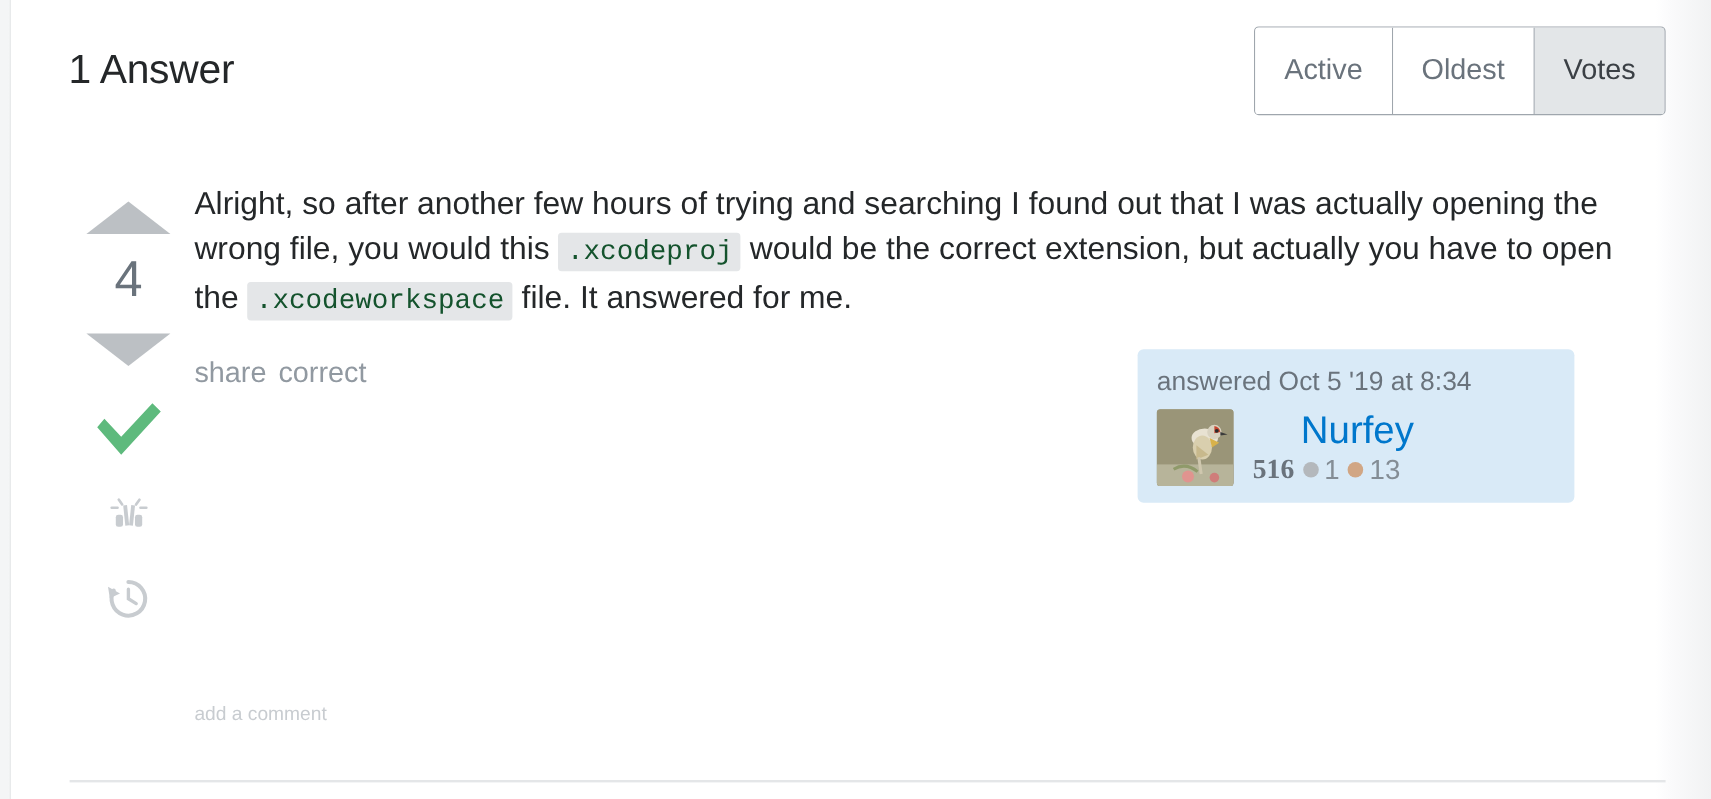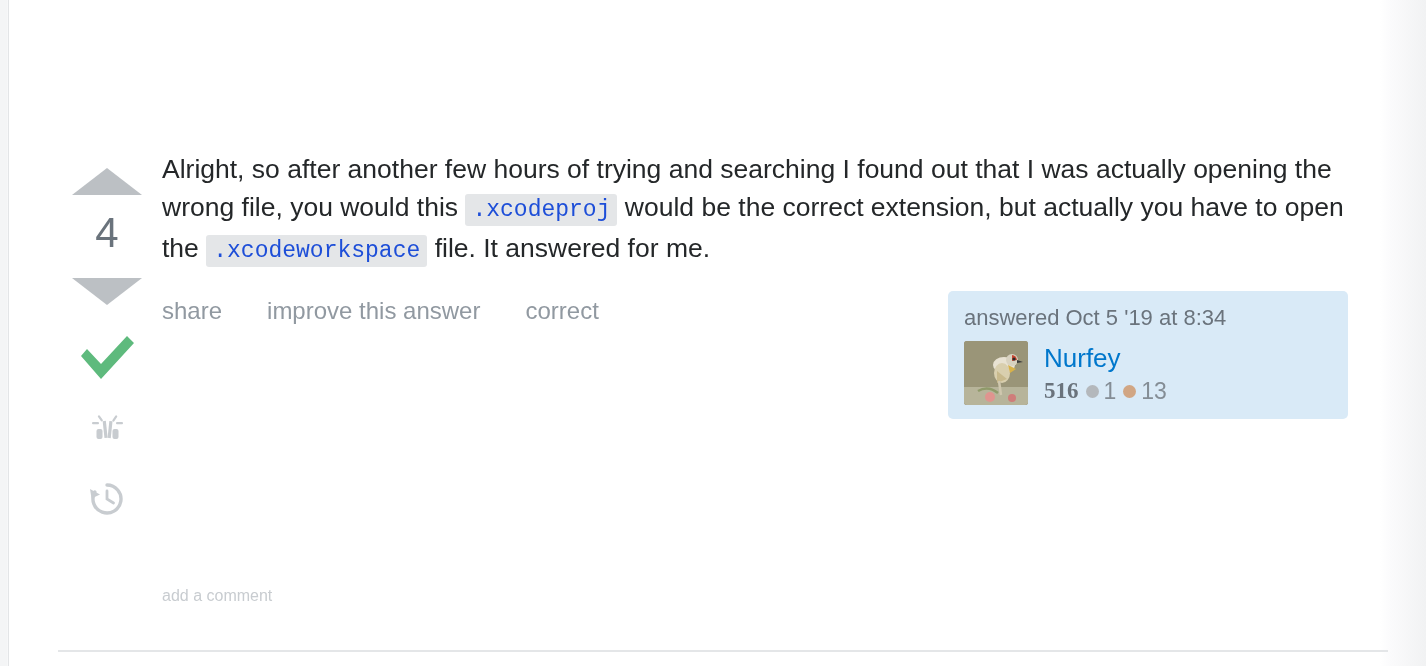--- a/index.html
+++ b/index.html
@@ -151,49 +151,49 @@
     font-size: 26.5px;
     line-height: 38px;
     color: #242729;
     margin: 0;
     max-width: 1190px;
   }
   code.inline-code {
     font-family: "Liberation Mono", "DejaVu Sans Mono", monospace;
     font-size: 23px;
     background: #e4e6e8;
-    color: #1d4ed8;
+    color: #14532d;
     padding: 3px 7px;
     border-radius: 3px;
     white-space: nowrap;
   }
 
   
   .post-menu {
     position: absolute;
     left: 105px;
     top: 157px;
     display: flex;
-    gap: 45px;
+    gap: 10px;
     font-size: 24px;
     color: #9199a1;
   }
   .post-menu a {
     color: #9199a1;
     text-decoration: none;
     cursor: pointer;
     white-space: nowrap;
   }
 
   
   .user-card {
     position: absolute;
     left: 891px;
     top: 151px;
-    width: 400px;
+    width: 364px;
     background: #d9eaf7;
     border-radius: 5px;
     padding: 12px 16px 14px 16px;
     box-sizing: border-box;
   }
   .user-action-time {
     font-size: 22px;
     color: #6a737c;
     line-height: 30px;
     margin-bottom: 8px;
@@ -213,26 +213,27 @@
     position: relative;
     background: #9a9372;
   }
   .user-details {
     display: flex;
     flex-direction: column;
     gap: 4px;
     padding-top: 2px;
   }
   .user-name {
-    font-size: 26px;
+    font-size: 32px;
     color: #0077cc;
     line-height: 30px;
     text-decoration: none;
     cursor: pointer;
     white-space: nowrap;
+    margin-left: 40px;
   }
   .user-stats {
     display: flex;
     align-items: center;
     gap: 7px;
     font-size: 23px;
     line-height: 28px;
     white-space: nowrap;
   }
   .rep {
@@ -277,20 +278,29 @@
     background: #e4e6e8;
   }
 </style>
 </head>
 <body>
 
 <div id="page-root">
 
   <div class="left-rule"></div>
 
+  <div class="answers-header">
+    <div class="answers-title">1 Answer</div>
+
+    <div class="sort-group">
+      <div class="sort-btn">Active</div>
+      <div class="sort-btn">Oldest</div>
+      <div class="sort-btn selected">Votes</div>
+    </div>
+  </div>
 
   <div class="answer-block">
 
     <div class="vote-cell">
 
       <div class="vote-arrow up"></div>
 
       <div class="vote-count">4</div>
 
       <div class="vote-arrow down"></div>
@@ -329,21 +339,20 @@
       <p class="post-text"><span>Alright, so after another few hours of trying and searching I found out that I was actually opening the wrong file, you would this</span>
         <code class="inline-code">.xcodeproj</code>
         <span>would be the correct extension, but actually you have to open the</span>
         <code class="inline-code">.xcodeworkspace</code>
         <span>file. It answered for me.</span>
       </p>
     </div>
 
     <div class="post-menu">
       <a href="#">share</a>
-      <a href="#">improve this answer</a>
       <a href="#">correct</a>
     </div>
 
     <div class="user-card">
       <div class="user-action-time">answered Oct 5 '19 at 8:34</div>
       <div class="user-row">
         <div class="avatar">
           <svg width="64" height="64" viewBox="0 0 64 64">
             <rect width="64" height="64" fill="#9a9578"></rect>
             <rect y="46" width="64" height="18" fill="#b7b49a"></rect>

